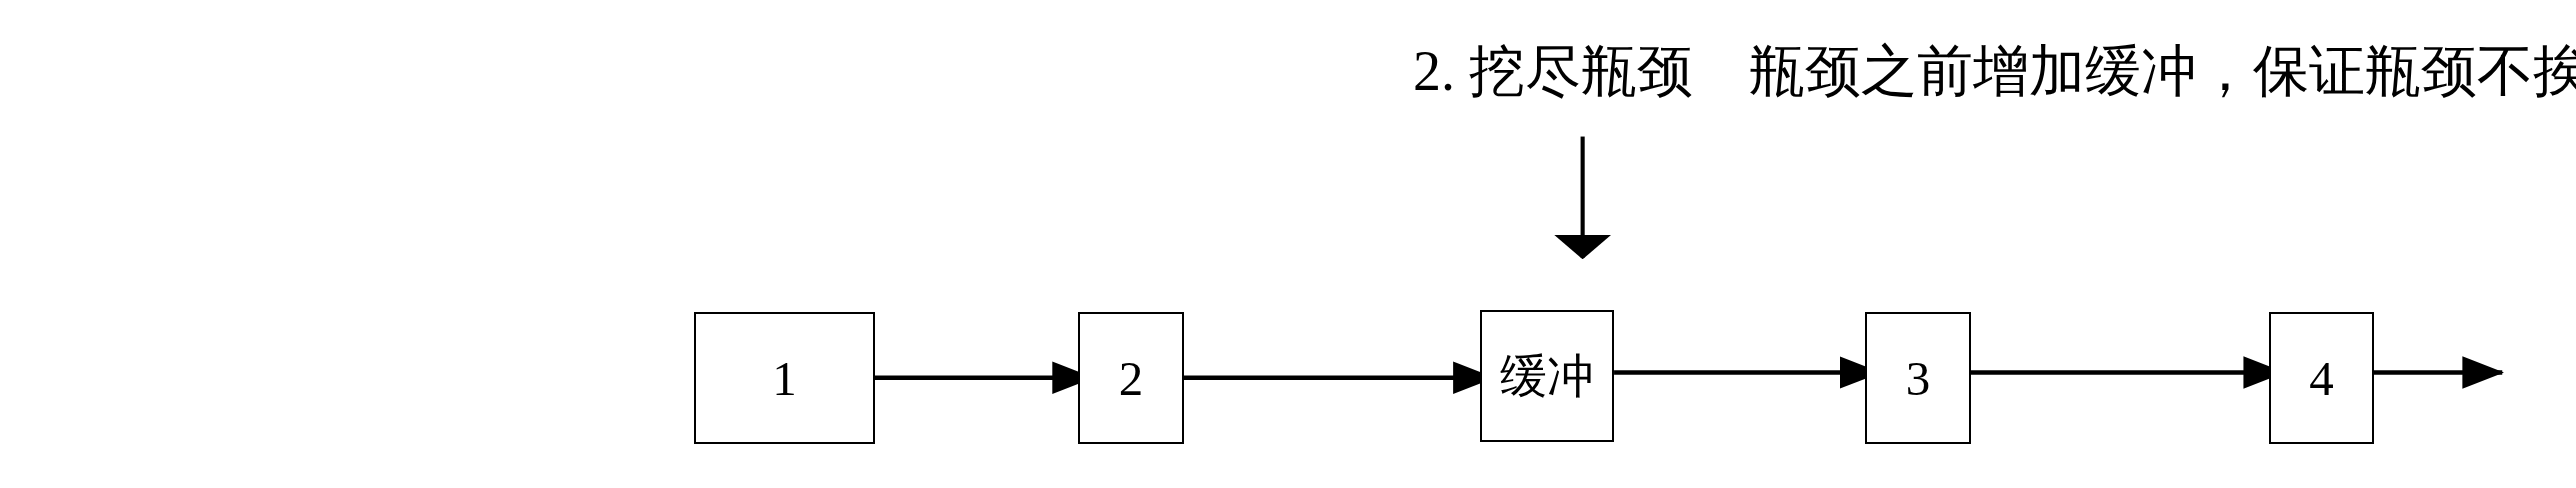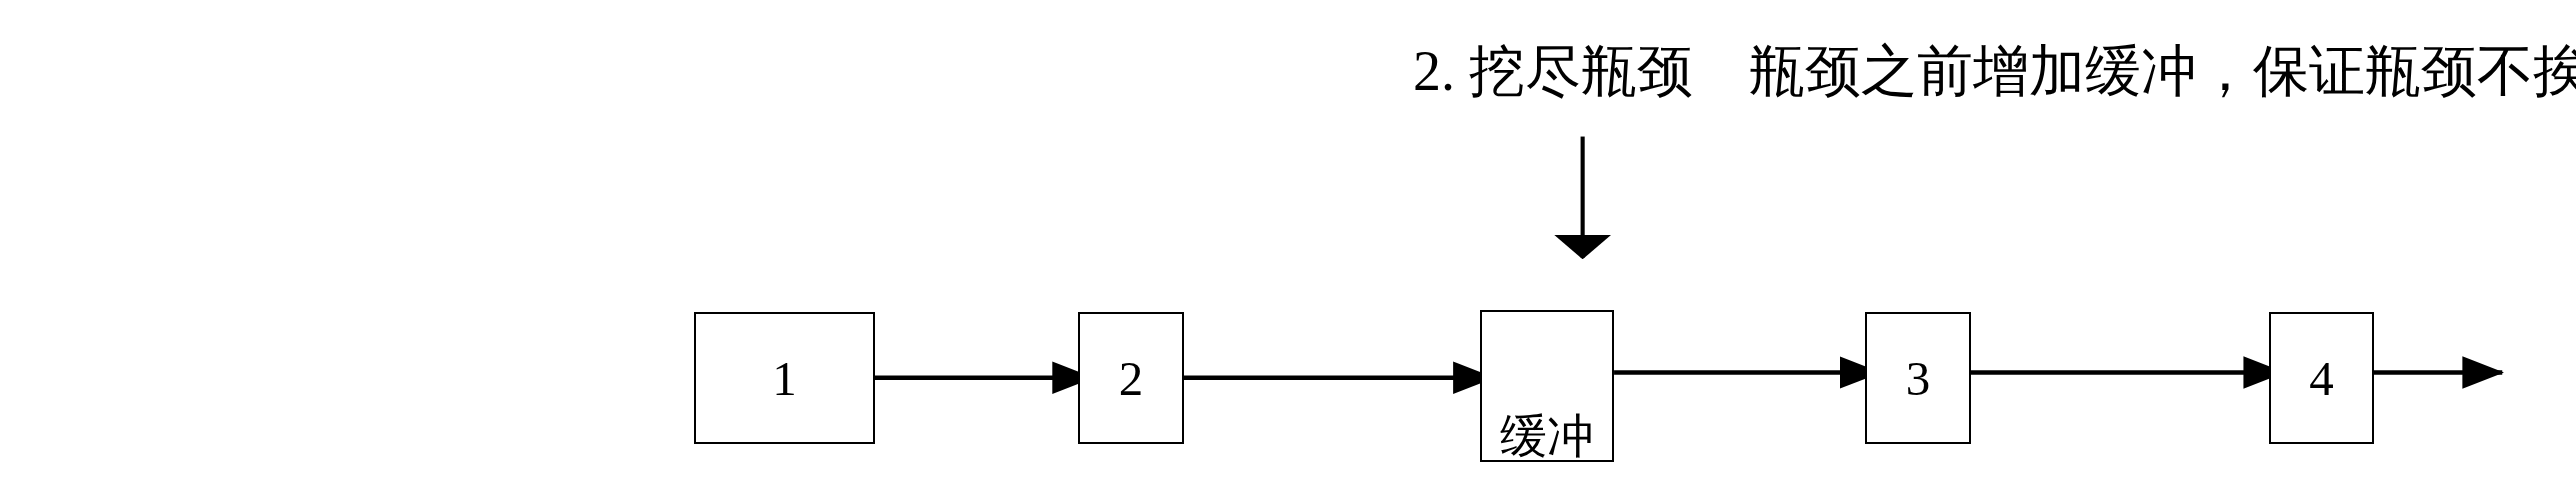--- a/index.html
+++ b/index.html
@@ -89,21 +89,21 @@
   </svg>
 
   <div class="node-box" style="left:694px; top:312px; width:181px; height:132px;">
     <span class="node-label">1</span>
   </div>
 
   <div class="node-box" style="left:1078px; top:312px; width:106px; height:132px;">
     <span class="node-label">2</span>
   </div>
 
-  <div class="node-box" style="left:1480px; top:310px; width:134px; height:152px;align-items:flex-end;">
+  <div class="node-box" style="left:1480px; top:310px; width:134px; height:132px;">
     <span class="node-label cjk">缓冲</span>
   </div>
 
   <div class="node-box" style="left:1865px; top:312px; width:106px; height:132px;">
     <span class="node-label">3</span>
   </div>
 
   <div class="node-box" style="left:2269px; top:312px; width:105px; height:132px;">
     <span class="node-label">4</span>
   </div>

